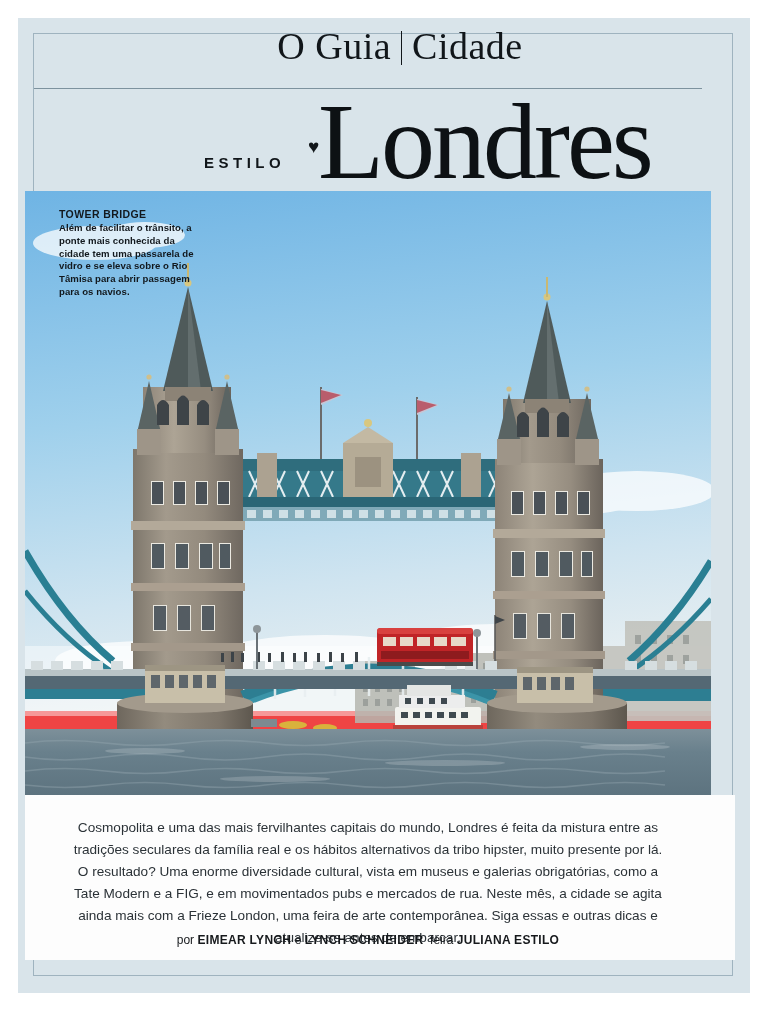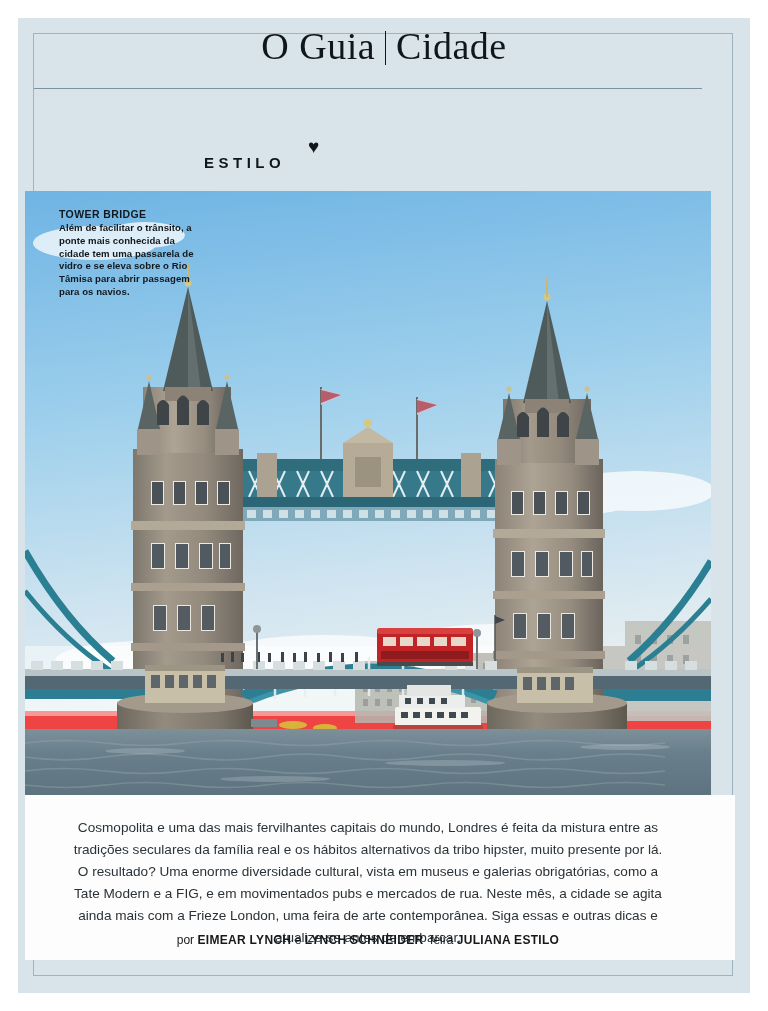--- a/index.html
+++ b/index.html
@@ -25,20 +25,21 @@
   
   .masthead{
     position:absolute;
     left:0;top:6px;width:100%;
     text-align:center;
     font-family:"Liberation Serif", serif;
     font-size:38px;
     color:#11161a;
     letter-spacing:.5px;
     white-space:nowrap;
+    padding-left:16px;
   }
   .masthead .bar{
     display:inline-block;
     width:1px;height:34px;
     background:#11161a;
     vertical-align:-6px;
     margin:0 10px;
   }
   .rule{
     position:absolute;
@@ -142,20 +143,21 @@
 
   <div class="masthead">
     <span>O Guia</span><span class="bar"></span><span>Cidade</span>
   </div>
 
   <div class="rule"></div>
 
   <div class="titlewrap">
     <div class="estilo">ESTILO</div>
     <div class="heart">♥</div>
+    <div class="londres">Londres</div>
   </div>
 
   <div class="photo">
     <svg viewBox="0 0 686 604" preserveAspectRatio="xMidYMid slice">
       <defs>
         <linearGradient id="sky" x1="0" y1="0" x2="0.15" y2="1">
           <stop offset="0" stop-color="#6fb4e4"></stop>
           <stop offset="0.45" stop-color="#9fd0ec"></stop>
           <stop offset="0.8" stop-color="#cfe4f0"></stop>
           <stop offset="1" stop-color="#e6eef1"></stop>

